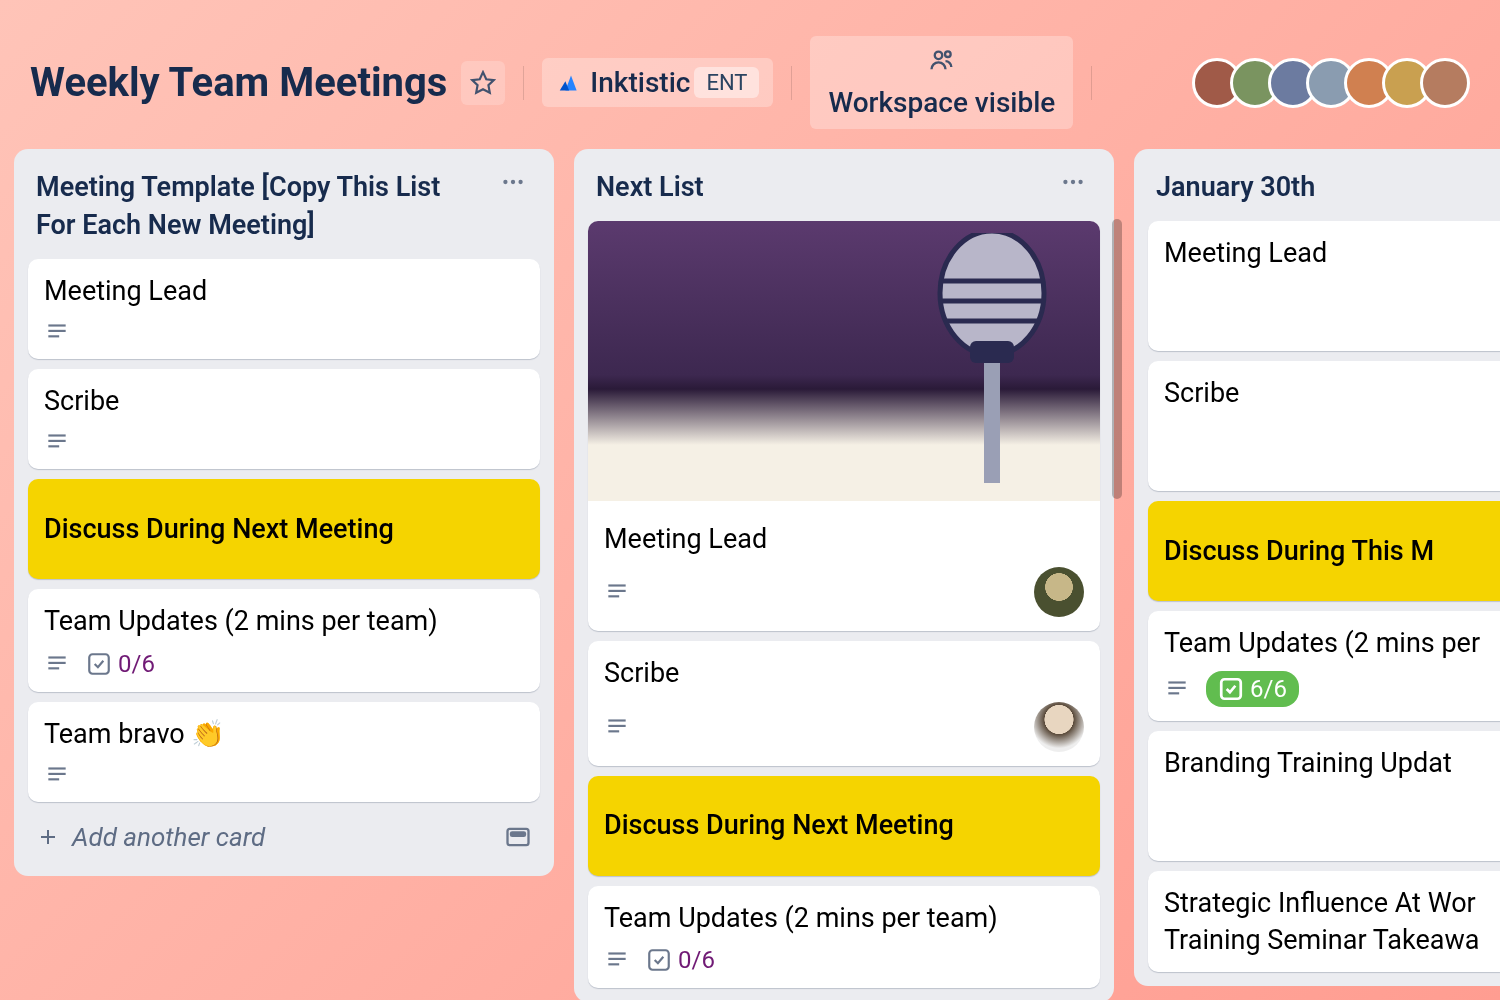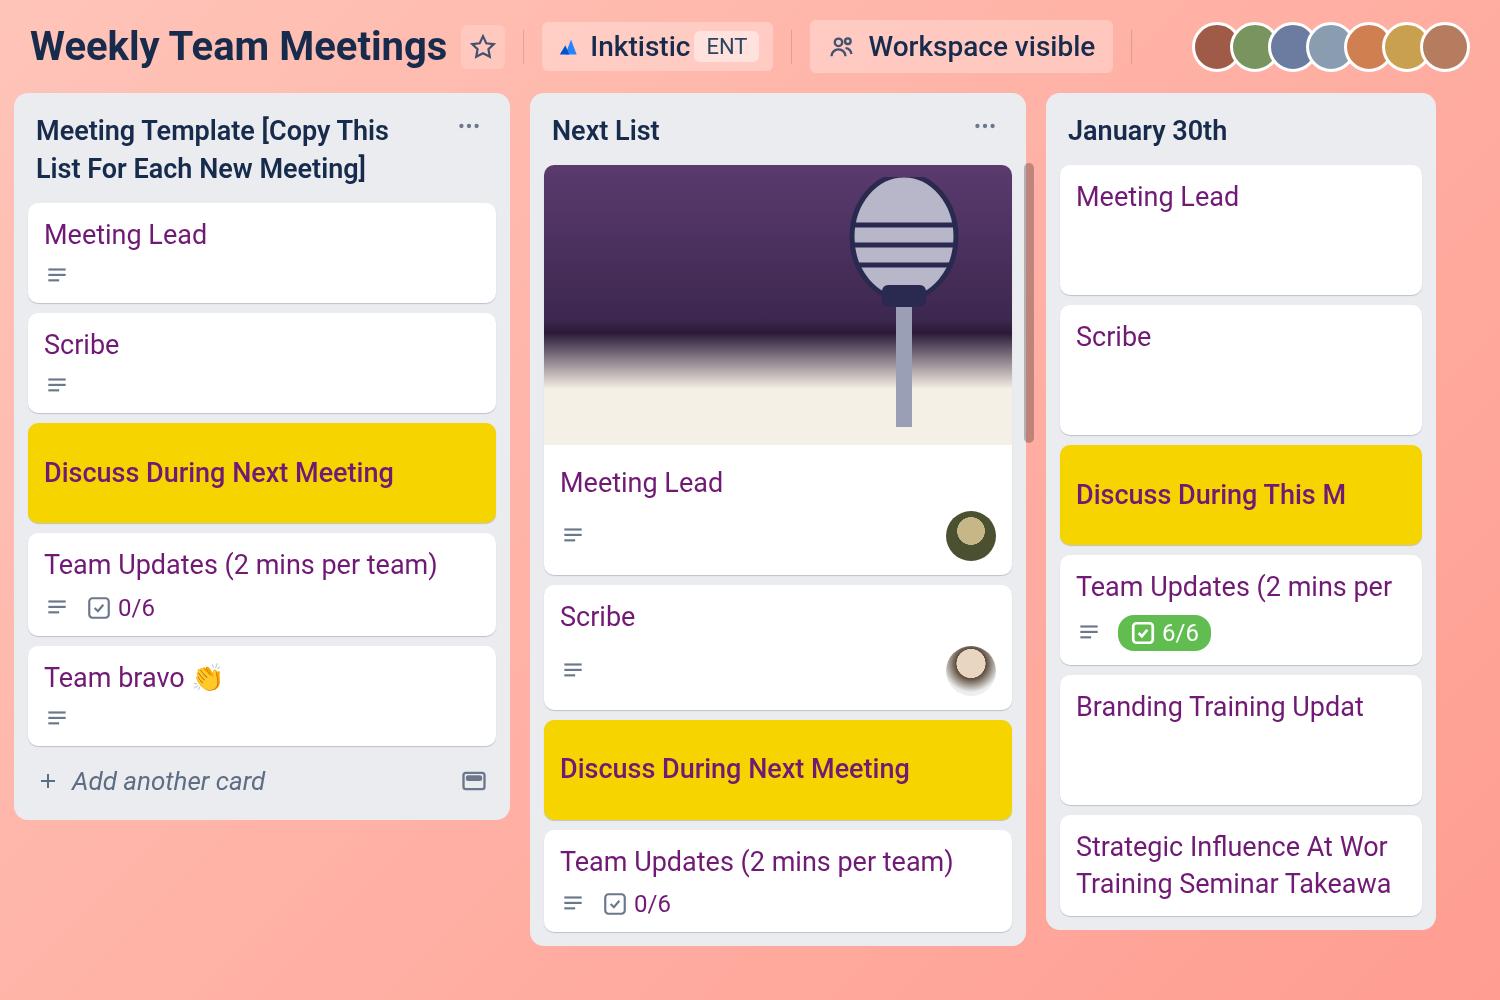--- a/index.html
+++ b/index.html
@@ -7,21 +7,21 @@
     font-family: -apple-system, BlinkMacSystemFont, "Segoe UI", Roboto, sans-serif;
     background: linear-gradient(135deg, #ffc4b8 0%, #ff9d91 100%);
     width: 1500px;
     height: 1000px;
     overflow: hidden;
     color: #172b4d;
   }
   .header {
     display: flex;
     align-items: center;
-    padding: 20px 30px 10px 30px;
+    padding: 36px 30px 10px 30px;
     gap: 14px;
   }
   .board-title {
     font-size: 40px;
     font-weight: 700;
     color: #172b4d;
   }
   .star-btn {
     width: 44px; height: 44px;
     display:flex; align-items:center; justify-content:center;
@@ -54,20 +54,21 @@
     font-weight: 400;
     color:#2b4461;
   }
   .vis-chip {
     display:flex; align-items:center; gap:12px;
     background: rgba(255,255,255,0.28);
     border-radius: 6px;
     padding: 10px 18px;
     font-size: 28px;
     font-weight: 500;
+    flex-direction: column;
   }
   .vis-icon { width:28px; height:28px; }
   .avatars {
     display:flex;
     margin-left:auto;
   }
   .avatar {
     width:50px; height:50px; border-radius:50%;
     border:3px solid #fff;
     margin-left:-12px;
@@ -78,21 +79,21 @@
   .board {
     display:flex;
     gap:20px;
     padding: 10px 14px;
     align-items:flex-start;
     overflow:hidden;
   }
   .list {
     background:#ebecf0;
     border-radius:14px;
-    width: 496px;
+    width: 540px;
     flex-shrink:0;
     padding: 14px;
     display:flex;
     flex-direction:column;
     gap:10px;
     position:relative;
   }
   .list.narrow { width:390px; }
   .list-header {
     display:flex;
@@ -120,21 +121,21 @@
     box-shadow: 0 1px 1px rgba(9,30,66,0.2);
     display:flex;
     flex-direction:column;
     gap:10px;
     cursor:pointer;
   }
   .card.tall { min-height:130px; }
   .card-title {
     font-size:27px;
     font-weight:400;
-    color:#701a75;
+    color:#000000;
     line-height:1.35;
   }
   .card.yellow {
     background:#f5d400;
     min-height:100px;
     display:flex;
     justify-content:center;
   }
   .card.yellow .card-title { font-weight:500; }
   .badges-row {

